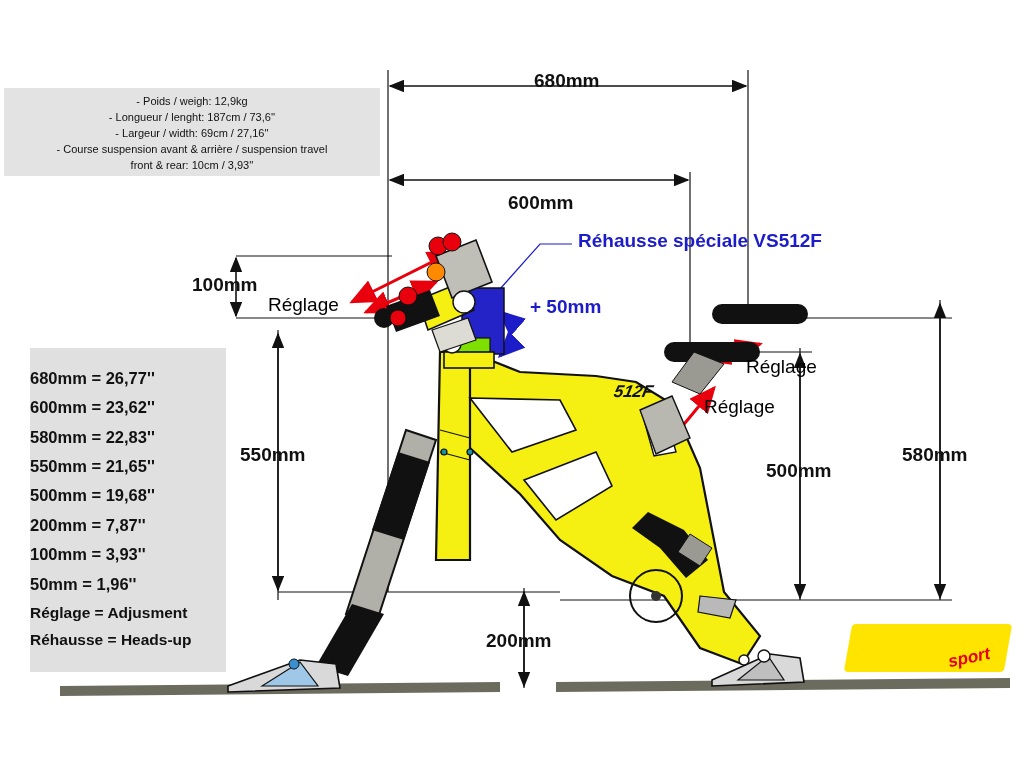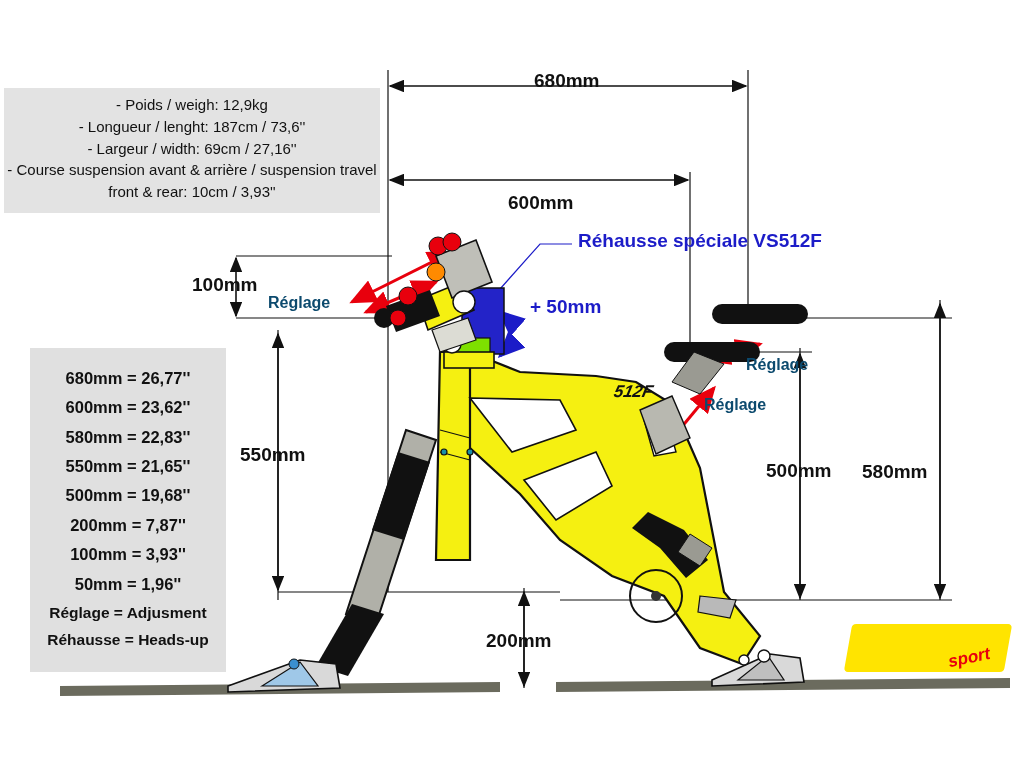--- a/index.html
+++ b/index.html
@@ -10,52 +10,51 @@
     overflow:hidden;
     position:relative;
   }
   #stage{position:absolute;left:0;top:0;width:1024px;height:768px;}
   .abs{position:absolute;}
 
   
   .specs-box{
     left:4px;top:88px;width:376px;
     background:#e3e3e3;
-    padding:6px 0 10px 0;
+    padding:6px 0 2px 0;
     text-align:center;
-    font-size:15px;
+    font-size:11px;
     color:#111;
     line-height:1.45;
   }
   .legend-box{
     left:30px;top:348px;width:196px;
     background:#e0e0e0;
     padding:16px 0 18px 0;
-    text-align:center;
     color:#111;
     font-weight:bold;
     font-size:16.5px;
     line-height:1.78;
   }
   .legend-box .row{white-space:nowrap;}
   .legend-box .small{font-size:15.5px;}
 
   
   .dim{
     color:#111;
     font-size:19px;
     font-weight:bold;
     white-space:nowrap;
   }
 
   
   .ann-red{
-    color:#0c4a6e;
-    font-size:16px;
-    font-weight:bold;
+    color:#000000;
+    font-size:19px;
+    font-weight:normal;
     white-space:nowrap;
   }
   .ann-blue{
     color:#1c1cc8;
     font-size:19px;
     font-weight:bold;
     white-space:nowrap;
   }
   .ann-blue.title{font-size:19px;}
 
@@ -267,21 +266,21 @@
     <div class="row small">Réglage = Adjusment</div>
     <div class="row small">Réhausse = Heads-up</div>
   </div>
 
   <div class="abs dim" style="left:534px;top:70px;">680mm</div>
   <div class="abs dim" style="left:508px;top:164px;margin-top:28px;">600mm</div>
   <div class="abs dim" style="left:192px;top:274px;">100mm</div>
   <div class="abs dim" style="left:240px;top:444px;">550mm</div>
   <div class="abs dim" style="left:486px;top:630px;">200mm</div>
   <div class="abs dim" style="left:766px;top:460px;">500mm</div>
-  <div class="abs dim" style="left:862px;top:444px;margin-top:17px;">580mm</div>
+  <div class="abs dim" style="left:902px;top:444px;">580mm</div>
 
   <div class="abs ann-blue title" style="left:578px;top:230px;">Réhausse spéciale VS512F</div>
   <div class="abs ann-blue" style="left:530px;top:296px;">+ 50mm</div>
   <div class="abs ann-red" style="left:268px;top:294px;">Réglage</div>
   <div class="abs ann-red" style="left:746px;top:356px;">Réglage</div>
   <div class="abs ann-red" style="left:704px;top:396px;">Réglage</div>
 
   <div class="abs frame-mark">512F</div>
 
   <div class="abs logo-box"></div>

